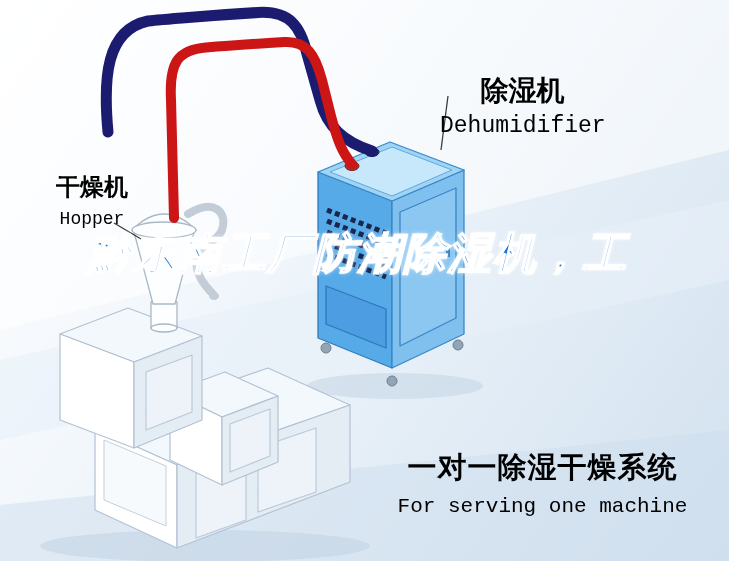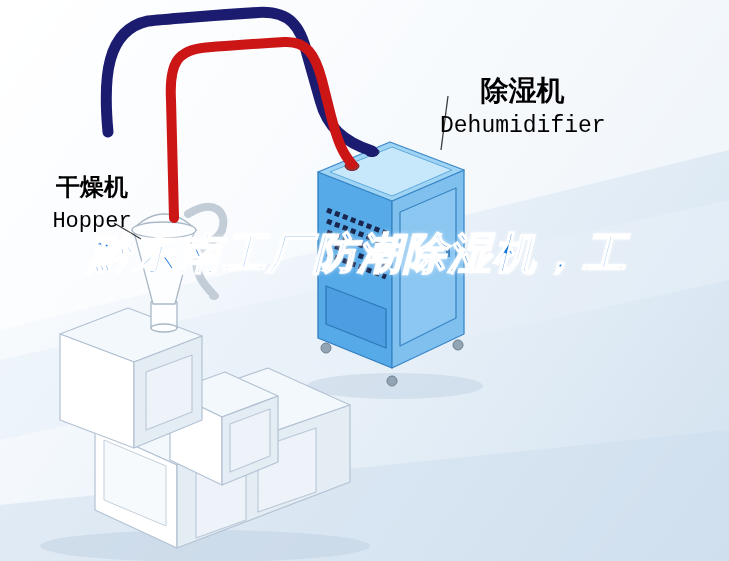--- a/index.html
+++ b/index.html
@@ -43,21 +43,21 @@
     color:var(--wm-color,#1877dd);
     -webkit-text-stroke:1.5px #ffffff;
     text-shadow:0 0 2px #ffffff,0 0 4px #ffffff;
     pointer-events:none;
   }
   .lbl{position:absolute;z-index:4;text-align:center;color:#000;}
   .lbl .cn{font-weight:bold;}
   .serif{font-family:Liberation Mono, monospace;font-weight:normal;}
   .lbl-hopper{left:40px;top:156px;width:104px;margin-top:15px;}
   .lbl-hopper .cn{font-size:24px;}
-  .lbl-hopper .en{font-size:22px;margin-top:6px;}
+  .lbl-hopper .en{font-size:18px;margin-top:6px;}
   .lbl-dh{left:440px;top:72px;width:165px;}
   .lbl-dh .cn{font-size:28px;}
   .lbl-dh .en{font-size:23px;margin-top:3px;}
   .lbl-sys{left:390px;top:448px;width:305px;}
   .lbl-sys .cn{font-size:29px;letter-spacing:1px;}
   .lbl-sys .en{font-size:21px;margin-top:7px;}
 </style>
 </head>
 <body>
 
@@ -146,14 +146,18 @@
   <div class="lbl lbl-hopper">
     <div class="cn">干燥机</div>
     <div class="en serif">Hopper</div>
   </div>
 
   <div class="lbl lbl-dh">
     <div class="cn">除湿机</div>
     <div class="en serif">Dehumidifier</div>
   </div>
 
+  <div class="lbl lbl-sys">
+    <div class="cn">一对一除湿干燥系统</div>
+    <div class="en serif">For serving one machine</div>
+  </div>
 
 </div>
 
 </body></html>

